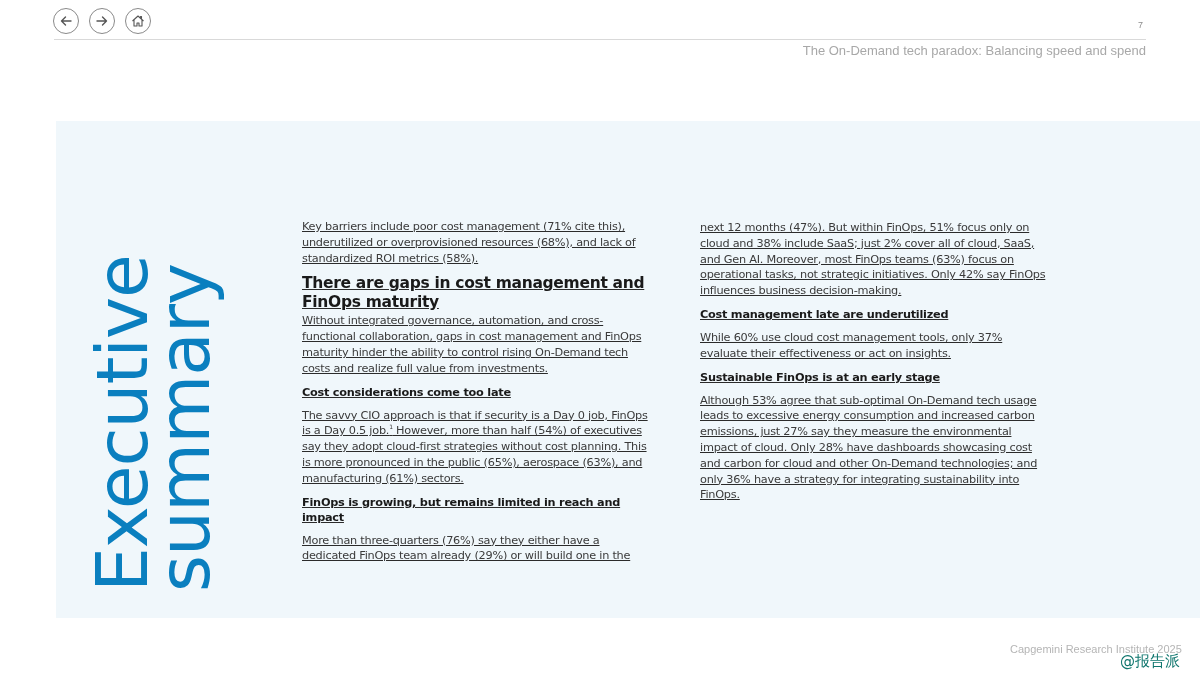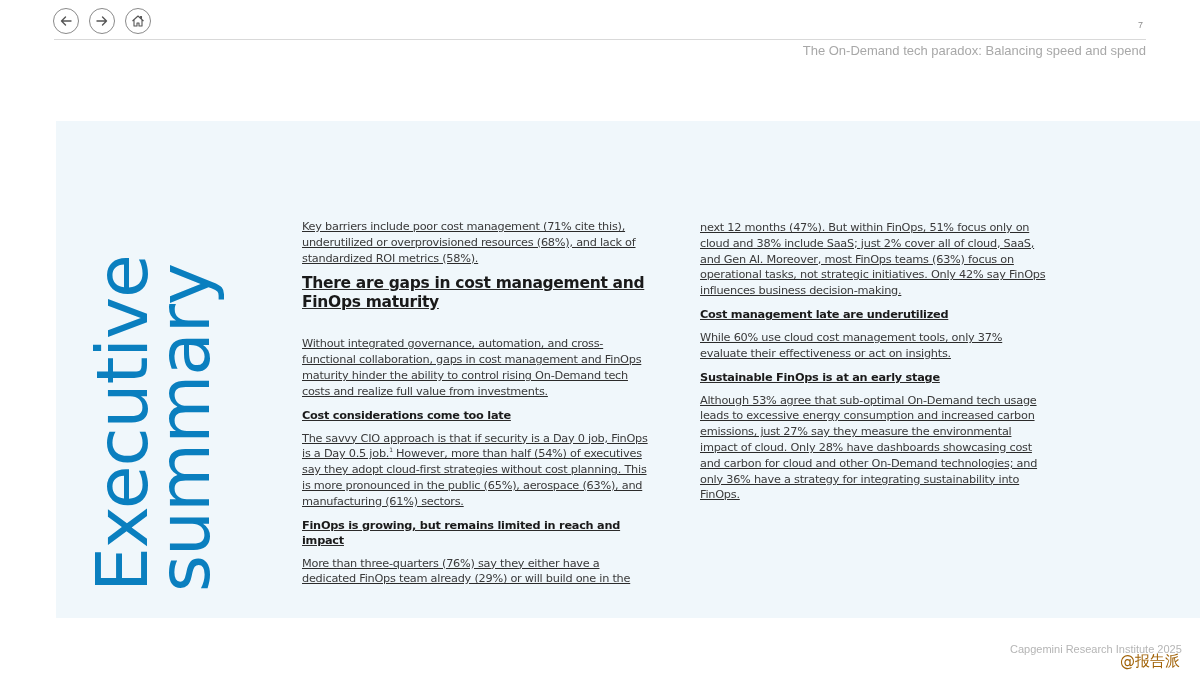--- a/index.html
+++ b/index.html
@@ -23,26 +23,26 @@
     transform-origin: left bottom; transform: rotate(-90deg) translate(0, 140px);
     width: 322px; height: 140px;
     color: #0a7fbf; font-family: "DejaVu Sans", sans-serif; font-weight: normal;
     font-size: 71px; line-height: 62px; letter-spacing: -1px; white-space: nowrap;
   }
 
   .col { position: absolute; top: 219px; width: 350px; font-family: "DejaVu Sans", sans-serif; text-decoration: underline; }
   .col-left { left: 302px; }
   .col-right { left: 671px; top: 220px; margin-left: 29px; }
   .col p { font-size: 11.3px; line-height: 15.8px; color: #3a3a3a; letter-spacing: -0.25px; }
-  .col h2 { font-size: 15.5px; line-height: 18.5px; font-weight: bold; color: #1a1a1a; margin-top: 8px; margin-bottom: 25px; letter-spacing: -0.3px; }
+  .col h2 { font-size: 15.5px; line-height: 18.5px; font-weight: bold; color: #1a1a1a; margin-top: 8px; margin-bottom: 2px; letter-spacing: -0.3px; }
   .col h3 { font-size: 11.3px; line-height: 15px; font-weight: bold; color: #1a1a1a; margin: 8px 0 8px; letter-spacing: -0.25px; }
   sup { font-size: 6px; vertical-align: super; line-height: 0; }
 
   .footer-credit { position: absolute; left: 1010px; top: 643px; font-size: 11px; color: #b5b5b5; font-family: "Liberation Sans", sans-serif; }
-  .watermark { position: absolute; left: 1120px; top: 652px; font-size: 15px; color: #a16207; font-family: "DejaVu Sans", sans-serif; }
+  .watermark { position: absolute; left: 1120px; top: 652px; font-size: 15px; color: #0f766e; font-family: "DejaVu Sans", sans-serif; }
 </style>
 </head>
 <body>
 
 <div class="nav">
   <div class="nav-btn">
     <svg viewBox="0 0 14 14">
         <path d="M12 7H2.5M6.5 3L2.5 7l4 4" fill="none" stroke="#555" stroke-width="1.4" stroke-linecap="round" stroke-linejoin="round"></path>
       </svg>
   </div>

